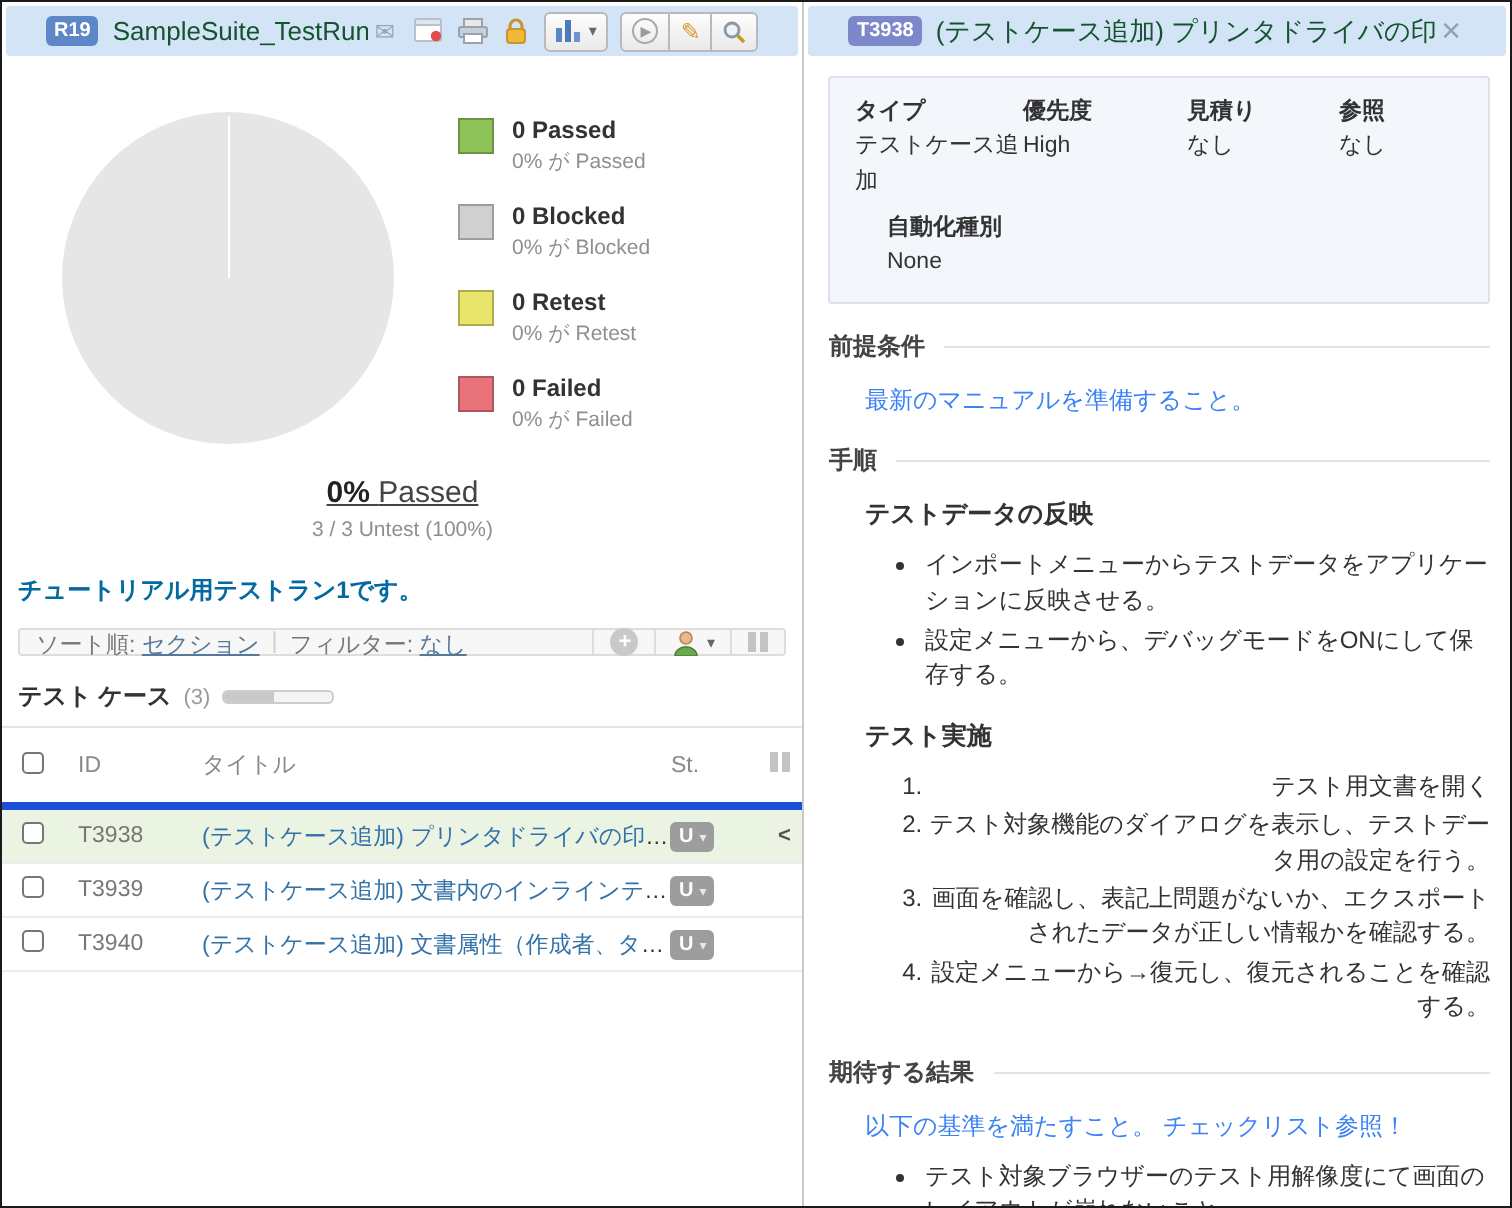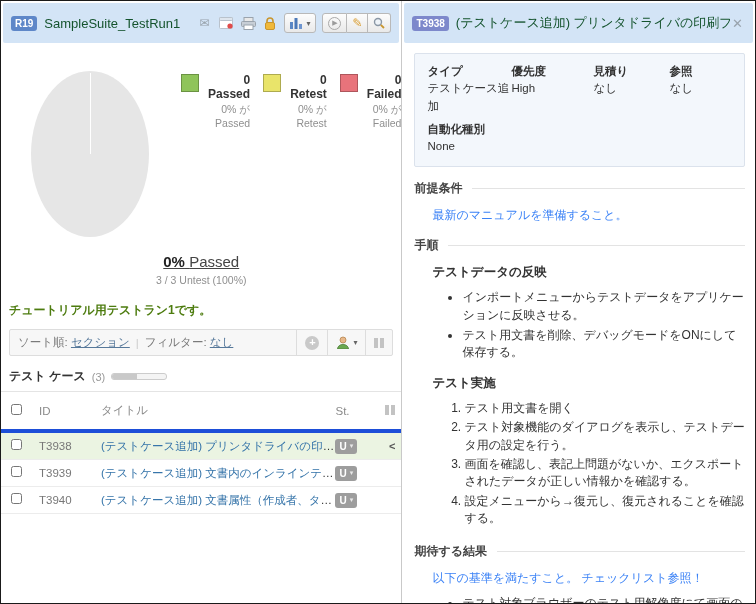--- a/index.html
+++ b/index.html
@@ -5,52 +5,52 @@
   * { margin:0; padding:0; box-sizing:border-box; }
   html,body { width:756px; height:604px; }
   body { font-family:"Liberation Sans","DejaVu Sans",sans-serif; font-size:12px; color:#333; background:#fff; }
   .app { width:756px; height:604px; border:1px solid #1a1a1a; display:flex; overflow:hidden; background:#fff; }
 
   
   .left { width:402px; border-right:1px solid #c9c9c9; display:flex; flex-direction:column; overflow:hidden; }
   .right { width:353px; display:flex; flex-direction:column; overflow:hidden; }
 
   
-  .hbar { margin:2px; height:40px; background:#d3e4f6; display:flex; align-items:center; padding:0 8px; border-radius:2px; flex:none; }
+  .hbar { margin:2px; height:25px; background:#d3e4f6; display:flex; align-items:center; padding:0 20px; border-radius:2px; flex:none; }
   .badge-run { background:#5e87c8; color:#fff; font-size:10px; font-weight:bold; padding:2px 4px; border-radius:3px; margin-right:7px; }
   .badge-test { background:#7d88cb; color:#fff; font-size:10px; font-weight:bold; padding:2px 4px; border-radius:3px; margin-right:7px; }
   .hbar .title { font-size:13px; color:#14532d; white-space:nowrap; overflow:hidden; }
   .hbar-icons { margin-left:auto; display:flex; align-items:center; gap:6px; }
   .mini-ico { width:16px; height:14px; display:inline-flex; align-items:center; justify-content:center; font-size:12px; color:#9aa4ad; }
   .tb-btn { height:20px; border:1px solid #b9b9b9; border-radius:3px; background:linear-gradient(#fdfdfd,#e9e9e9); display:inline-flex; align-items:center; justify-content:center; padding:0 5px; gap:3px; color:#666; }
   .tb-group { display:inline-flex; }
   .tb-group .tb-btn { border-radius:0; border-left:none; }
   .tb-group .tb-btn:first-child { border-left:1px solid #b9b9b9; border-radius:3px 0 0 3px; }
   .tb-group .tb-btn:last-child { border-radius:0 3px 3px 0; }
   .caret { font-size:8px; color:#666; }
   .close-x { margin-left:auto; color:#98a2ac; font-size:13px; font-weight:bold; cursor:default; padding:0 2px; }
 
   
   .chart-row { display:flex; padding:26px 0 0 30px; flex:none; }
   .pie { width:166px; height:166px; border-radius:50%; background:#e6e6e6; position:relative; }
   .pie-line { position:absolute; left:50%; top:2px; width:1px; height:81px; background:#fff; }
-  .legend { margin-left:32px; margin-top:2px; display:flex; gap:13px;text-align:right; }
+  .legend { margin-left:32px; margin-top:2px; display:flex; flex-direction:column; gap:13px; }
   .leg-item { display:flex; gap:9px; }
   .sw { width:18px; height:18px; border:1px solid rgba(0,0,0,.25); flex:none; margin-top:1px; }
   .sw-passed { background:#8fc45a; } .sw-blocked { background:#d0d0d0; }
   .sw-retest { background:#e9e46a; } .sw-failed { background:#e8737b; }
   .leg-count { font-weight:bold; font-size:12px; color:#333; }
   .leg-sub { font-size:10.5px; color:#8f8f8f; margin-top:2px; }
   .summary { text-align:center; margin-top:16px; flex:none; }
   .sum-pct { font-size:15px; color:#444;text-decoration:underline; } .sum-pct b { color:#222; }
   .sum-detail { font-size:10.5px; color:#8f8f8f; margin-top:4px; }
-  .run-desc { font-weight:bold; font-size:12px; color:#4d7c0f; margin:16px 8px 0 8px; flex:none; }
-
-  
-  .sortbar { margin:10px 8px 0 8px; height:27px; background:#f7f7f7; border:1px solid #ddd; border-radius:2px; display:flex; align-items:center; padding-left:8px; font-size:11.5px; color:#777; flex:none; }
+  .run-desc { font-weight:bold; font-size:12px; color:#0369a1; margin:16px 8px 0 8px; flex:none; }
+
+  
+  .sortbar { margin:10px 8px 0 8px; height:14px; background:#f7f7f7; border:1px solid #ddd; border-radius:2px; display:flex; padding-left:8px; font-size:11.5px; color:#777; flex:none; }
   .sortbar a { color:#56789a; text-decoration:underline; cursor:pointer; }
   .sort-div { color:#ccc; margin:0 6px; }
   .sortbar-right { margin-left:auto; display:flex; align-items:stretch; height:100%; }
   .sb-seg { display:flex; align-items:center; padding:0 8px; border-left:1px solid #ddd; gap:3px; }
   .plus-circle { width:14px; height:14px; border-radius:50%; background:#c9c9c9; color:#fff; font-size:11px; font-weight:bold; display:flex; align-items:center; justify-content:center; line-height:1; }
   .cols-ico { display:inline-flex; gap:2px; }
   .cols-ico i { width:4px; height:10px; background:#c3c3c3; display:block; }
 
   
   .cases-head { display:flex; align-items:center; gap:6px; margin:12px 8px 6px 8px; flex:none; }
@@ -74,30 +74,30 @@
   .c-arrow { width:16px; flex:none; text-align:right; color:#555; font-weight:bold; font-size:11px; }
 
   
   .rcontent { padding:8px 10px 0 12px; overflow:hidden; flex:1; display:flex; flex-direction:column; }
   .meta-box { background:#f3f7fc; border:1px solid #dbe2ec; border-radius:2px; padding:9px 12px 9px 12px; flex:none; }
   .meta-row { display:flex; margin-bottom:2px; }
   .meta-cell { display:flex; flex-direction:column; }
   .mw1 { width:84px; } .mw2 { width:82px; } .mw3 { width:76px; }
   .meta-label { font-weight:bold; font-size:11.5px; color:#333; line-height:1.5; }
   .meta-value { font-size:11.5px; color:#333; line-height:1.5; }
-  .meta-row2 { margin-top:6px; }
+  .meta-row2 { margin-top:6px;margin-left:16px; }
   .sec { display:flex; align-items:center; gap:10px; margin-top:13px; flex:none; }
   .sec-label { font-weight:bold; font-size:12px; color:#444; white-space:nowrap; }
   .sec-rule { flex:1; height:1px; background:#e3e3e3; }
   .sec-body { margin:9px 0 0 18px; font-size:12px; color:#3b82f6; line-height:1.5; flex:none; }
   .subhead { font-weight:bold; font-size:12.5px; color:#333; margin:10px 0 8px 18px; flex:none; }
   ul.dots { margin:0 0 0 48px; flex:none; }
   ul.dots li { margin-bottom:3px; font-size:12px; line-height:1.45; }
   ol.nums { margin:0 0 0 50px; flex:none; }
-  ol.nums li { margin-bottom:2px; font-size:12px; line-height:1.45; }
+  ol.nums li { margin-bottom:2px; font-size:12px; line-height:1.45;text-align:right; }
   .play-circ { width:13px; height:13px; border:1px solid #a9a9a9; border-radius:50%; color:#9b9b9b; font-size:7px; display:flex; align-items:center; justify-content:center; }
 
   svg { display:block; }
 </style>
 </head>
 <body>
 
 <div class="app">
 
   <div class="left">
@@ -158,20 +158,27 @@
         </div>
       <div class="legend">
         <div class="leg-item">
           <span class="sw sw-passed"></span>
           <span>
               <div class="leg-count">0 Passed</div>
           <div class="leg-sub">0% が Passed</div>
             </span>
         </div>
         <div class="leg-item">
+          <span class="sw sw-blocked"></span>
+          <span>
+              <div class="leg-count">0 Blocked</div>
+          <div class="leg-sub">0% が Blocked</div>
+            </span>
+        </div>
+        <div class="leg-item">
           <span class="sw sw-retest"></span>
           <span>
               <div class="leg-count">0 Retest</div>
           <div class="leg-sub">0% が Retest</div>
             </span>
         </div>
         <div class="leg-item">
           <span class="sw sw-failed"></span>
           <span>
               <div class="leg-count">0 Failed</div>
@@ -309,21 +316,21 @@
       </div>
       <div class="sec-body">最新のマニュアルを準備すること。</div>
 
       <div class="sec">
         <span class="sec-label">手順</span>
         <span class="sec-rule"></span>
       </div>
       <div class="subhead">テストデータの反映</div>
       <ul class="dots">
         <li>インポートメニューからテストデータをアプリケーションに反映させる。</li>
-        <li>テスト用文書を削除、デバッグモードをONにして保存する。</li>
+        <li>設定メニューから、デバッグモードをONにして保存する。</li>
       </ul>
       <div class="subhead">テスト実施</div>
       <ol class="nums">
         <li>テスト用文書を開く</li>
         <li>テスト対象機能のダイアログを表示し、テストデータ用の設定を行う。</li>
         <li>画面を確認し、表記上問題がないか、エクスポートされたデータが正しい情報かを確認する。</li>
         <li>設定メニューから→復元し、復元されることを確認する。</li>
       </ol>
 
       <div class="sec">

